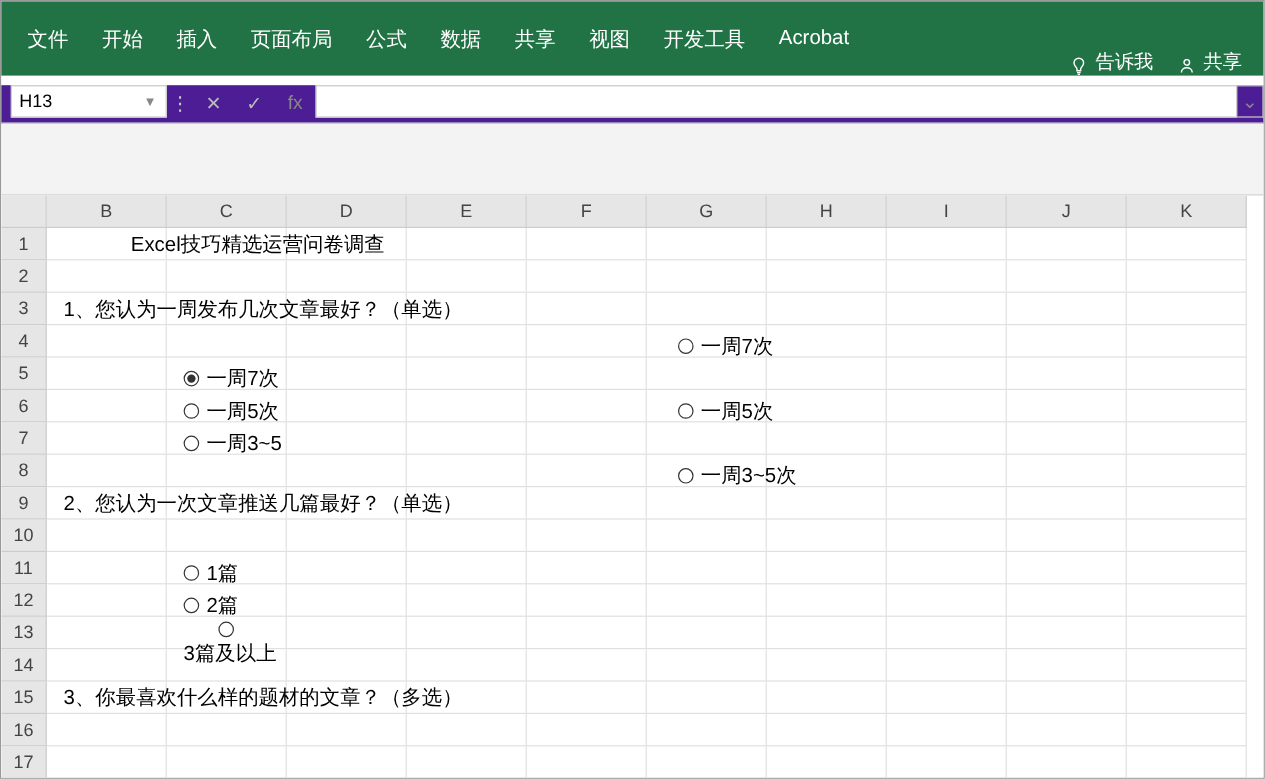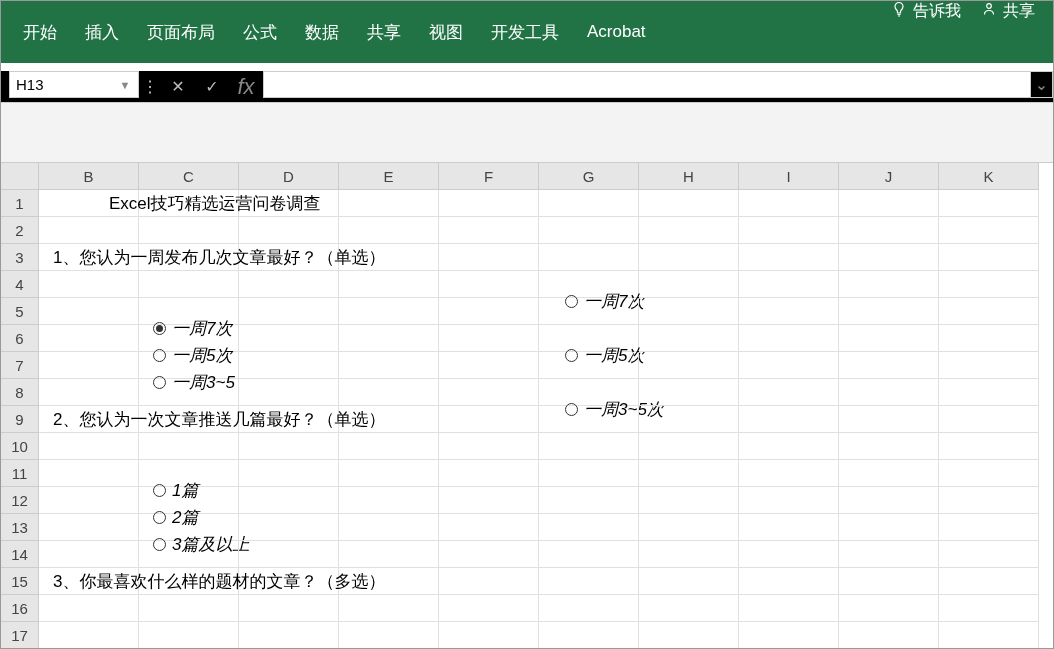--- a/index.html
+++ b/index.html
@@ -1,51 +1,52 @@
 <!DOCTYPE html>
 <html><head>
 <meta charset="utf-8">
 <style>
 * { margin: 0; padding: 0; box-sizing: border-box; font-family: "Microsoft YaHei", "SimSun", sans-serif; }
 body { background: #fff; width: 1054px; height: 649px; overflow: hidden; border: 1px solid #999; }
 
 .ribbon { background: #217346; height: 62px; display: flex; align-items: center; padding: 0 8px; color: #fff; }
 .ribbon-tab { padding: 0 14px; height: 62px; display: flex; align-items: center; font-size: 17px; cursor: pointer; white-space: nowrap; }
 .ribbon-spacer { flex: 1; }
-.ribbon-action { display: flex; align-items: flex-start; padding: 0 10px; font-size: 16px; cursor: pointer; height: 62px; }
+.ribbon-action { display: flex; align-items: flex-end; padding: 0 10px; font-size: 16px; cursor: pointer; height: 62px; }
 .ribbon-action svg { margin-right: 6px; }
 
-.formula-area { display: flex; height: 32px; border-bottom: 1px solid #ccc; background: #000000; margin-top: 8px; }
+.formula-area { display: flex; height: 32px; border-bottom: 1px solid #ccc; background: #4c1d95; margin-top: 8px; }
 .name-box-wrap { display: flex; align-items: center; width: 130px; border: 1px solid #ccc; margin: 0 0 0 8px; height: 27px; background: #fff; }
 .name-box { border: none; outline: none; padding: 2px 6px; font-size: 15px; width: 104px; }
 .name-box-dd { width: 22px; text-align: center; color: #888; font-size: 11px; }
 .fb-sep { width: 22px; display:flex; align-items:center; justify-content:center; color:#ccc; }
 .fb-btn { width: 34px; display: flex; align-items: center; justify-content: center; color: #bbb; font-size: 16px; }
-.fb-btn.fx { font-style: italic; font-family: "Times New Roman", serif; color: #888; font-size: 22px; }
+.fb-btn.fx { font-family: "Times New Roman", serif; color: #888; font-size: 16px; }
 .formula-input { flex: 1; border: 1px solid #ccc; height: 27px; padding: 2px 6px; font-size: 14px; }
 .fb-expand { width: 22px; display:flex; align-items:center; justify-content:center; color:#888; border: 1px solid #ccc; border-left:none; height:27px; }
 
 .below-ribbon { height: 60px; background: #f3f3f3; border-bottom: 1px solid #ccc; }
 
 .grid-wrap { display: flex; height: calc(649px - 62px - 8px - 32px - 60px); background: #fff; overflow: hidden; }
 .grid-wrap-inner { display: grid; grid-template-columns: 38px repeat(10, 100px); grid-auto-rows: 27px; }
 .sel-all { background: #e6e6e6; border-right: 1px solid #ccc; border-bottom: 1px solid #ccc; }
 .col-hdr { background: #e6e6e6; border-right: 1px solid #ccc; border-bottom: 1px solid #ccc; text-align: center; font-size: 15px; line-height: 27px; color: #444; }
 .row-hdr { background: #e6e6e6; border-right: 1px solid #ccc; border-bottom: 1px solid #ccc; text-align: center; font-size: 15px; line-height: 27px; color: #444; }
 .cell { border-right: 1px solid #e0e0e0; border-bottom: 1px solid #e0e0e0; font-size: 17px; line-height: 27px; padding-left: 4px; white-space: nowrap; overflow: visible; position: relative; color: #000; }
 .cell .ov { position: absolute; left: 14px; top: 0; white-space: nowrap; z-index: 2; background: transparent; }
 
-.radio-row { position: absolute; left: 4px; top: 17px; display: flex; align-items: center; font-size: 17px; color: #000; font-style: italic; }
+.radio-row { position: absolute; left: 4px; top: 4px; display: flex; align-items: center; font-size: 17px; color: #000; }
 .radio-circle { width: 13px; height: 13px; border: 1.5px solid #333; border-radius: 50%; margin-right: 6px; display: inline-flex; align-items: center; justify-content: center; }
 .radio-circle.sel::after { content: ""; width: 7px; height: 7px; background: #333; border-radius: 50%; }
 </style>
 </head>
 <body>
 
 <div class="ribbon">
+  <div class="ribbon-tab">文件</div>
   <div class="ribbon-tab">开始</div>
   <div class="ribbon-tab">插入</div>
   <div class="ribbon-tab">页面布局</div>
   <div class="ribbon-tab">公式</div>
   <div class="ribbon-tab">数据</div>
   <div class="ribbon-tab">共享</div>
   <div class="ribbon-tab">视图</div>
   <div class="ribbon-tab">开发工具</div>
   <div class="ribbon-tab">Acrobat</div>
   <div class="ribbon-spacer"></div>
@@ -274,21 +275,21 @@
       <div class="cell"></div>
       <div class="cell"></div>
       <div class="cell"></div>
       <div class="cell"></div>
       <div class="cell"></div>
       <div class="cell"></div>
       <div class="cell"></div>
       <div class="row-hdr">13</div>
       <div class="cell"></div>
       <div class="cell">
-        <div class="radio-row" style="left: 14px;">
+        <div class="radio-row" style="left: 14px; flex-direction: column;">
           <span class="radio-circle"></span>
           <span>3篇及以上</span>
         </div>
       </div>
       <div class="cell"></div>
       <div class="cell"></div>
       <div class="cell"></div>
       <div class="cell"></div>
       <div class="cell"></div>
       <div class="cell"></div>

